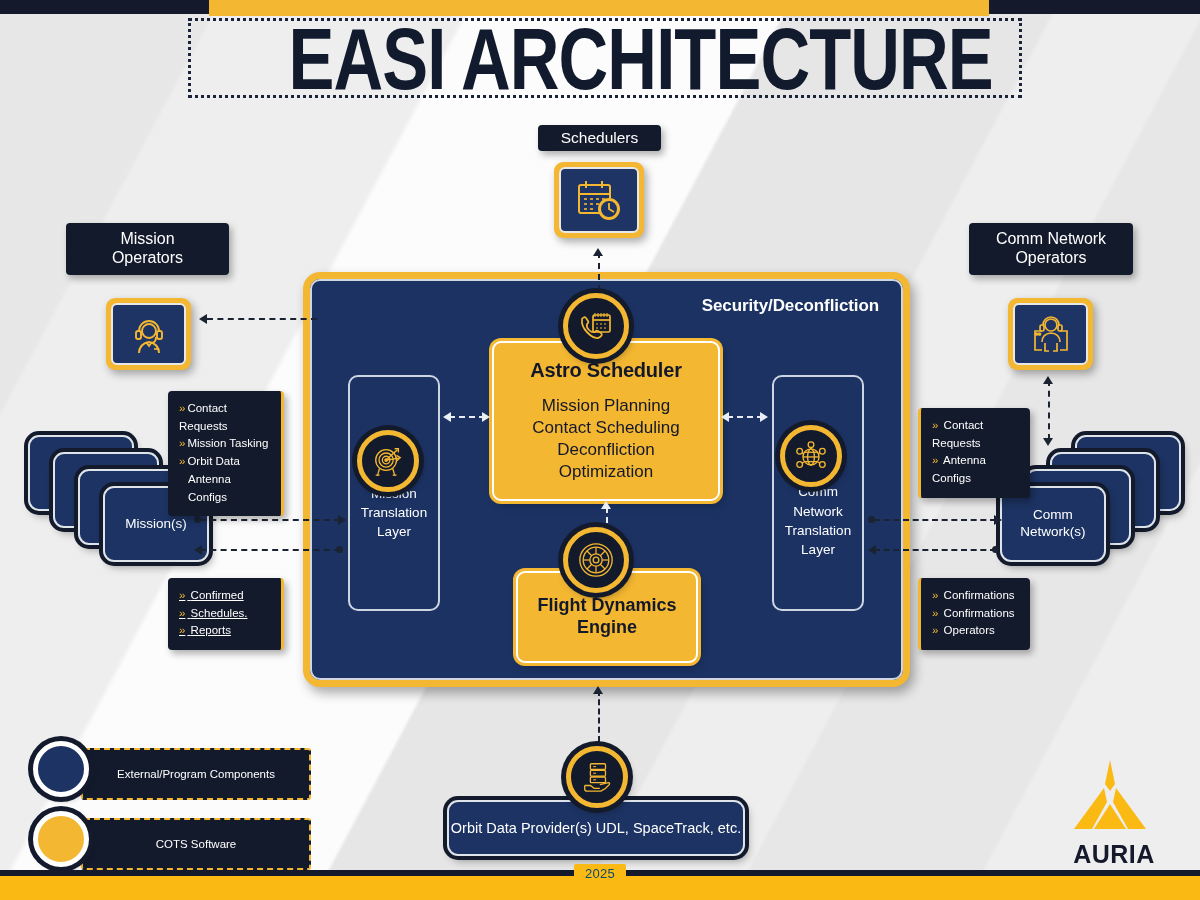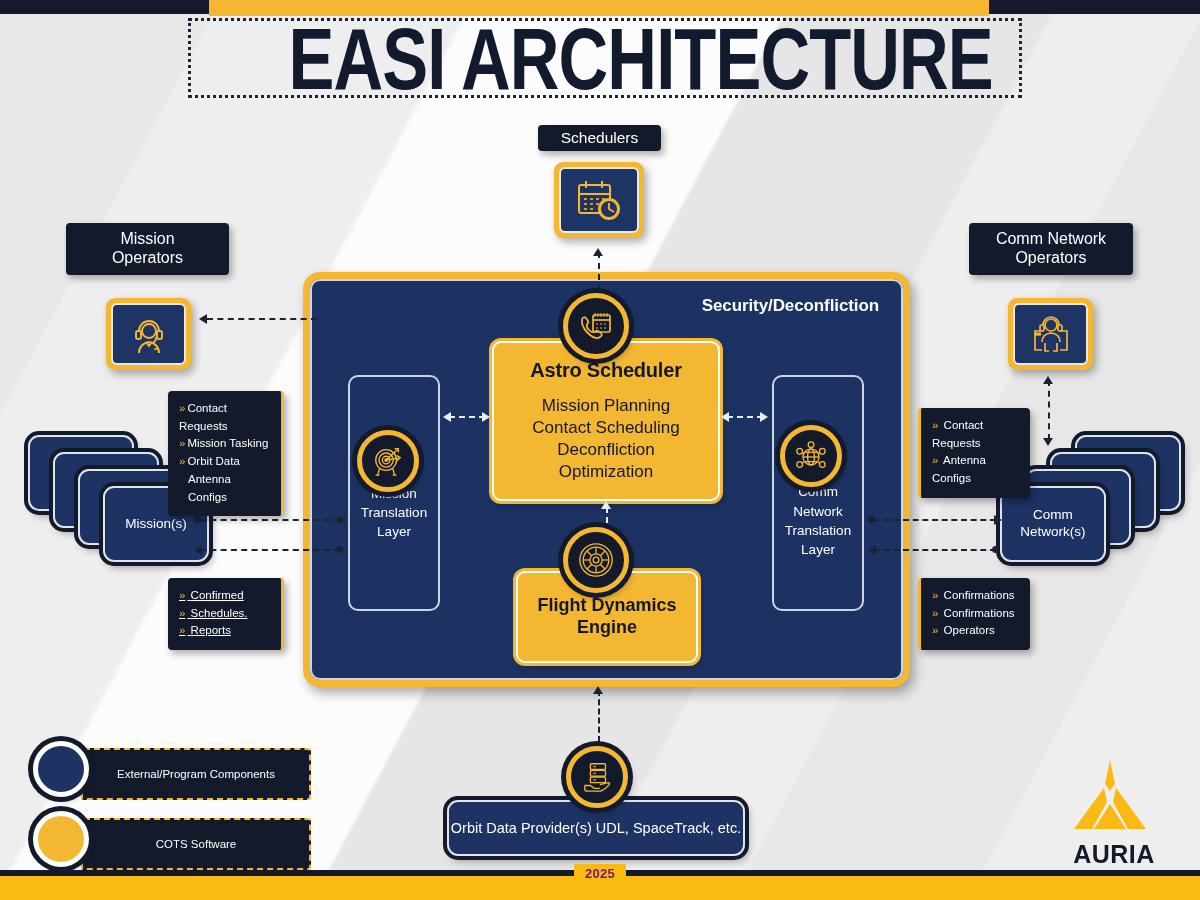--- a/index.html
+++ b/index.html
@@ -20,21 +20,21 @@
       #eeeeee;
   }
 
   
   #top-dark  { position:absolute; left:0; top:0; width:1200px; height:14px; background:#141a2b; z-index:6; }
   #top-gold  { position:absolute; left:209px; top:0; width:780px; height:16px; background:#f4b731; z-index:7; }
   #bot-dark  { position:absolute; left:0; top:870px; width:1200px; height:6px; background:#141a2b; z-index:6; }
   #bot-gold  { position:absolute; left:0; top:876px; width:1200px; height:24px; background:#fbb913; z-index:6; }
   #year-badge {
     position:absolute; left:574px; top:864px; width:52px; height:19px;
-    background:#fbb913; color:#701a75; font-size:13px; font-weight:700;
+    background:#fbb913; color:#0c4a6e; font-size:13px; font-weight:400;
     display:flex; align-items:center; justify-content:center;
     border-radius:2px; z-index:8; letter-spacing:.3px;
   }
 
   
   #title-wrap {
     position:absolute; left:188px; top:18px; width:834px; height:80px;
     border:3px dotted #1a2338; z-index:5;
     display:flex; align-items:center; justify-content:flex-end;
   }

